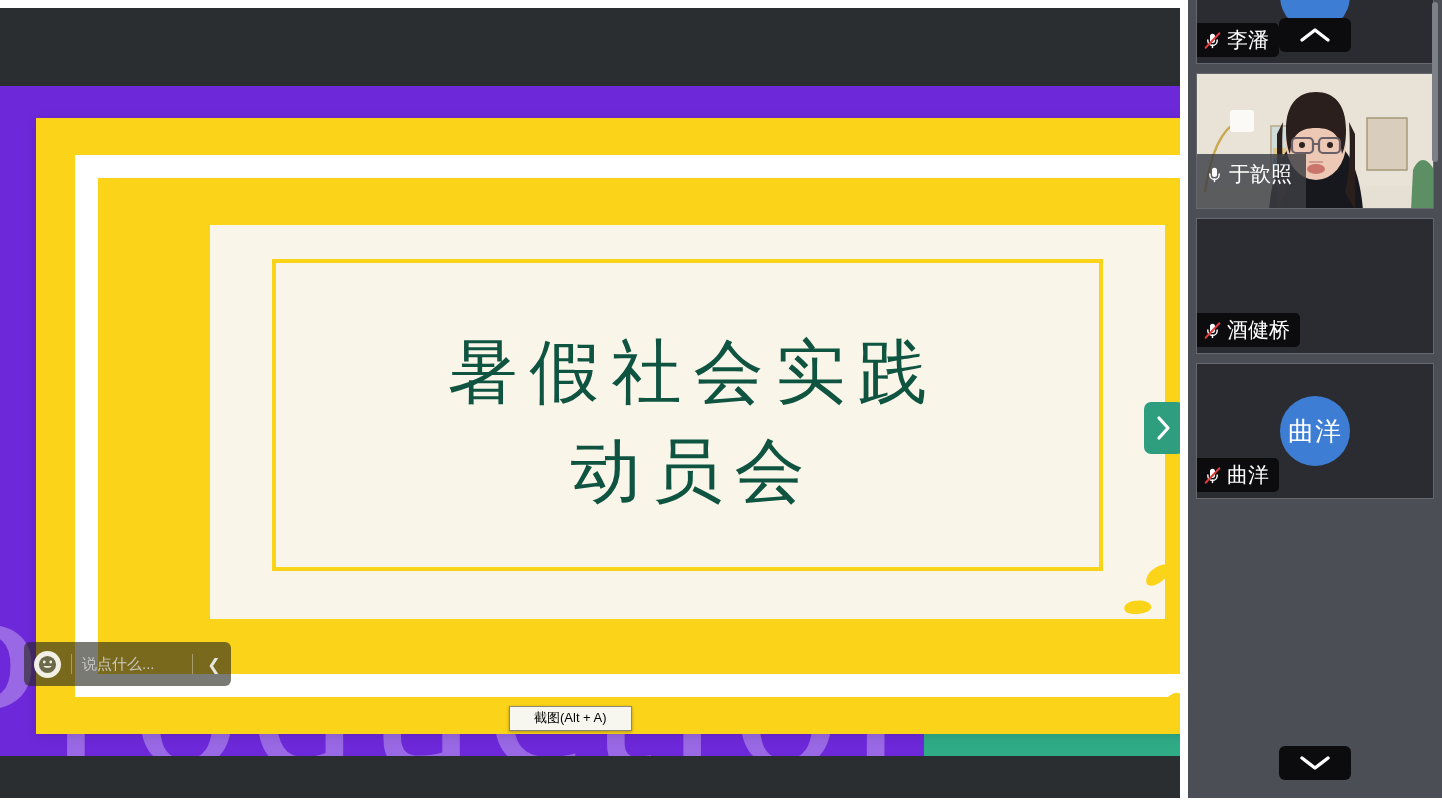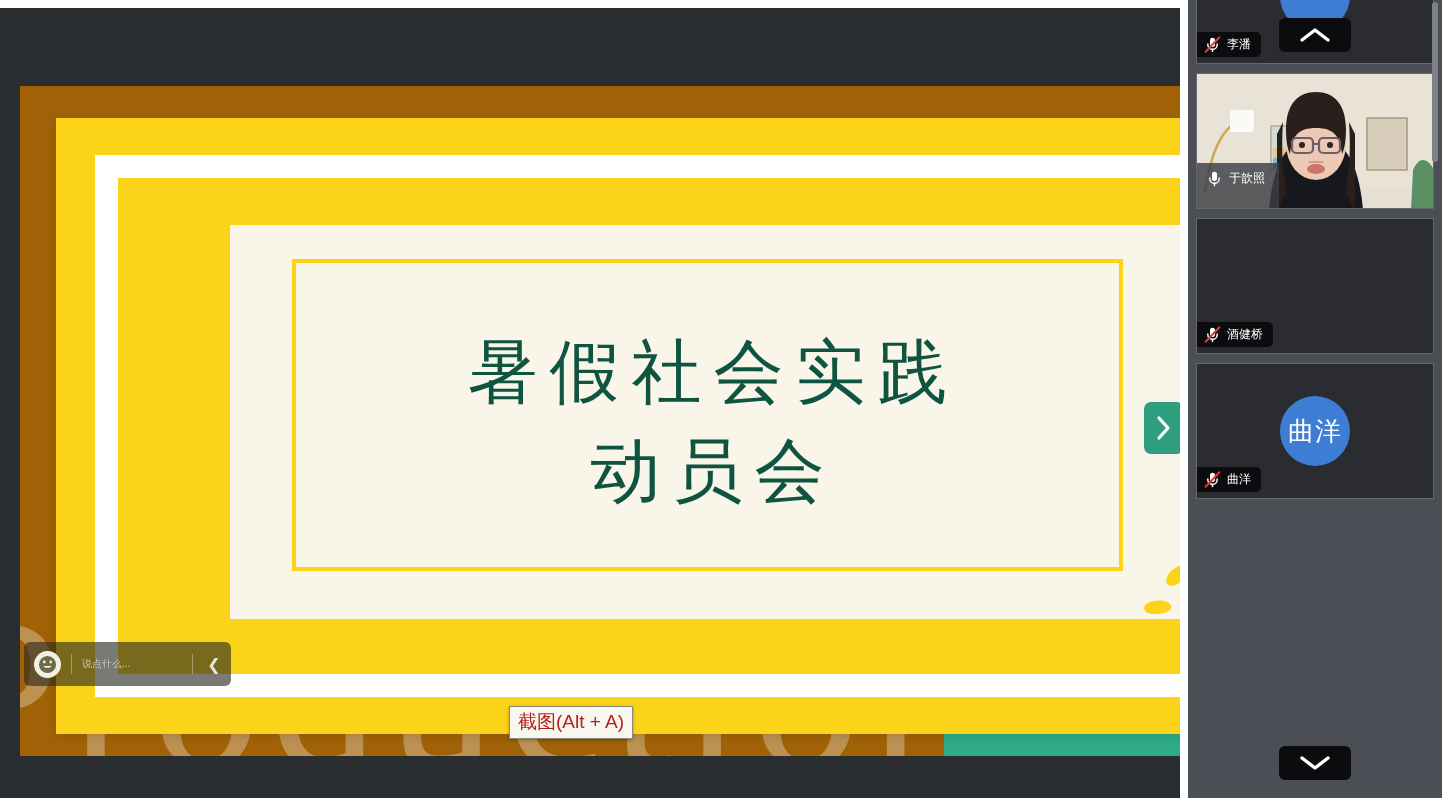--- a/index.html
+++ b/index.html
@@ -4,21 +4,21 @@
 <style>
   html,body{margin:0;padding:0;background:#ffffff;}
   body{width:1442px;height:806px;overflow:hidden;font-family:"Liberation Sans","DejaVu Sans",sans-serif;}
 
   #app{position:relative;width:1442px;height:806px;background:#ffffff;}
 
   
   #stage{position:absolute;left:0;top:8px;width:1180px;height:790px;background:#2b2e31;overflow:hidden;}
 
   
-  #slide{position:absolute;left:0;top:78px;width:1384px;height:670px;background:#a16207;overflow:hidden;margin-left:20px;}
+  #slide{position:absolute;left:0;top:78px;width:1384px;height:670px;background:#6d28d9;overflow:hidden;}
 
   
   #watermark{position:absolute;left:-80px;bottom:-46px;width:1400px;
     font-family:"Liberation Serif","DejaVu Serif",serif;
     font-size:216px;line-height:1;color:rgba(255,255,255,.30);
     letter-spacing:10px;white-space:nowrap;pointer-events:none;}
 
   
   #blob{position:absolute;right:-40px;bottom:-40px;width:520px;height:520px;background:#2fab86;
         border-radius:58% 42% 50% 50% / 60% 46% 54% 40%;}
@@ -48,38 +48,38 @@
   
   #next-slide{position:absolute;left:1144px;top:394px;width:40px;height:52px;border-radius:7px;
      background:#2f9e7f;display:flex;align-items:center;justify-content:center;cursor:pointer;}
 
   
   #chatbar{position:absolute;left:24px;top:634px;width:207px;height:44px;border-radius:6px;
      background:rgba(40,40,30,.62);display:flex;align-items:center;padding:0 6px;box-sizing:border-box;}
   #emoji-btn{width:27px;height:27px;border-radius:50%;background:#f2f0e4;position:relative;flex:0 0 auto;
      margin-left:4px;display:flex;align-items:center;justify-content:center;cursor:pointer;}
   .divider{width:1px;height:20px;background:rgba(255,255,255,.35);margin:0 10px;flex:0 0 auto;}
-  #chat-placeholder{flex:1 1 auto;color:#c9c9c2;font-size:10px;white-space:nowrap;overflow:hidden;cursor:text;}
+  #chat-placeholder{flex:1 1 auto;color:#c9c9c2;font-size:15px;white-space:nowrap;overflow:hidden;cursor:text;}
   #chat-collapse{width:22px;flex:0 0 auto;color:#e6e6e0;font-size:16px;text-align:center;cursor:pointer;}
 
   
   #snip-tip{position:absolute;left:509px;top:698px;background:#f7f6ef;border:1px solid #8a8a76;
-     color:#b91c1c;font-size:19px;padding:2px 8px 3px;white-space:nowrap;box-shadow:0 1px 3px rgba(0,0,0,.3);}
+     color:#000000;font-size:13px;padding:2px 24px 3px;white-space:nowrap;box-shadow:0 1px 3px rgba(0,0,0,.3);}
 
   
   #sidebar{position:absolute;left:1188px;top:0;width:254px;height:798px;background:#4b4e54;overflow:hidden;}
   .tile{position:relative;width:238px;margin:0 auto;background:#2a2c31;border:1px solid #65686e;box-sizing:border-box;}
   .tile + .tile{margin-top:9px;}
   .tile.h136{height:136px;}
   .avatar{position:absolute;left:50%;top:50%;transform:translate(-50%,-50%);
      width:70px;height:70px;border-radius:50%;background:#3d7ed4;color:#fff;
      display:flex;align-items:center;justify-content:center;font-size:26px;letter-spacing:1px;}
   .namebadge{position:absolute;left:0;bottom:6px;background:#0c0c0e;display:flex;align-items:center;
      border-radius:0 5px 5px 0;padding:3px 10px 3px 6px;max-width:86%;}
-  .namebadge .nm{color:#fff;font-size:12px;white-space:nowrap;margin-left:5px;}
+  .namebadge .nm{color:#fff;font-size:21px;white-space:nowrap;margin-left:5px;}
   .vidthumb{position:absolute;inset:0;overflow:hidden;background:#e8e2d6;}
   .namebadge.translucent{background:rgba(60,62,68,.82);border-radius:0;left:0;bottom:0;padding:6px 14px 20px 8px;}
 
   
   .scroll-btn{position:absolute;left:50%;transform:translateX(-50%);width:72px;height:34px;
      background:#0c0c0e;border-radius:6px;display:flex;align-items:center;justify-content:center;cursor:pointer;}
   #scroll-up{top:18px;}
   #scroll-down{top:746px;}
   #sidebar-scrollbar{position:absolute;right:2px;top:0;width:6px;height:798px;background:transparent;}
   #sidebar-thumb{position:absolute;right:2px;top:2px;width:6px;height:160px;background:#7d8086;border-radius:3px;}

